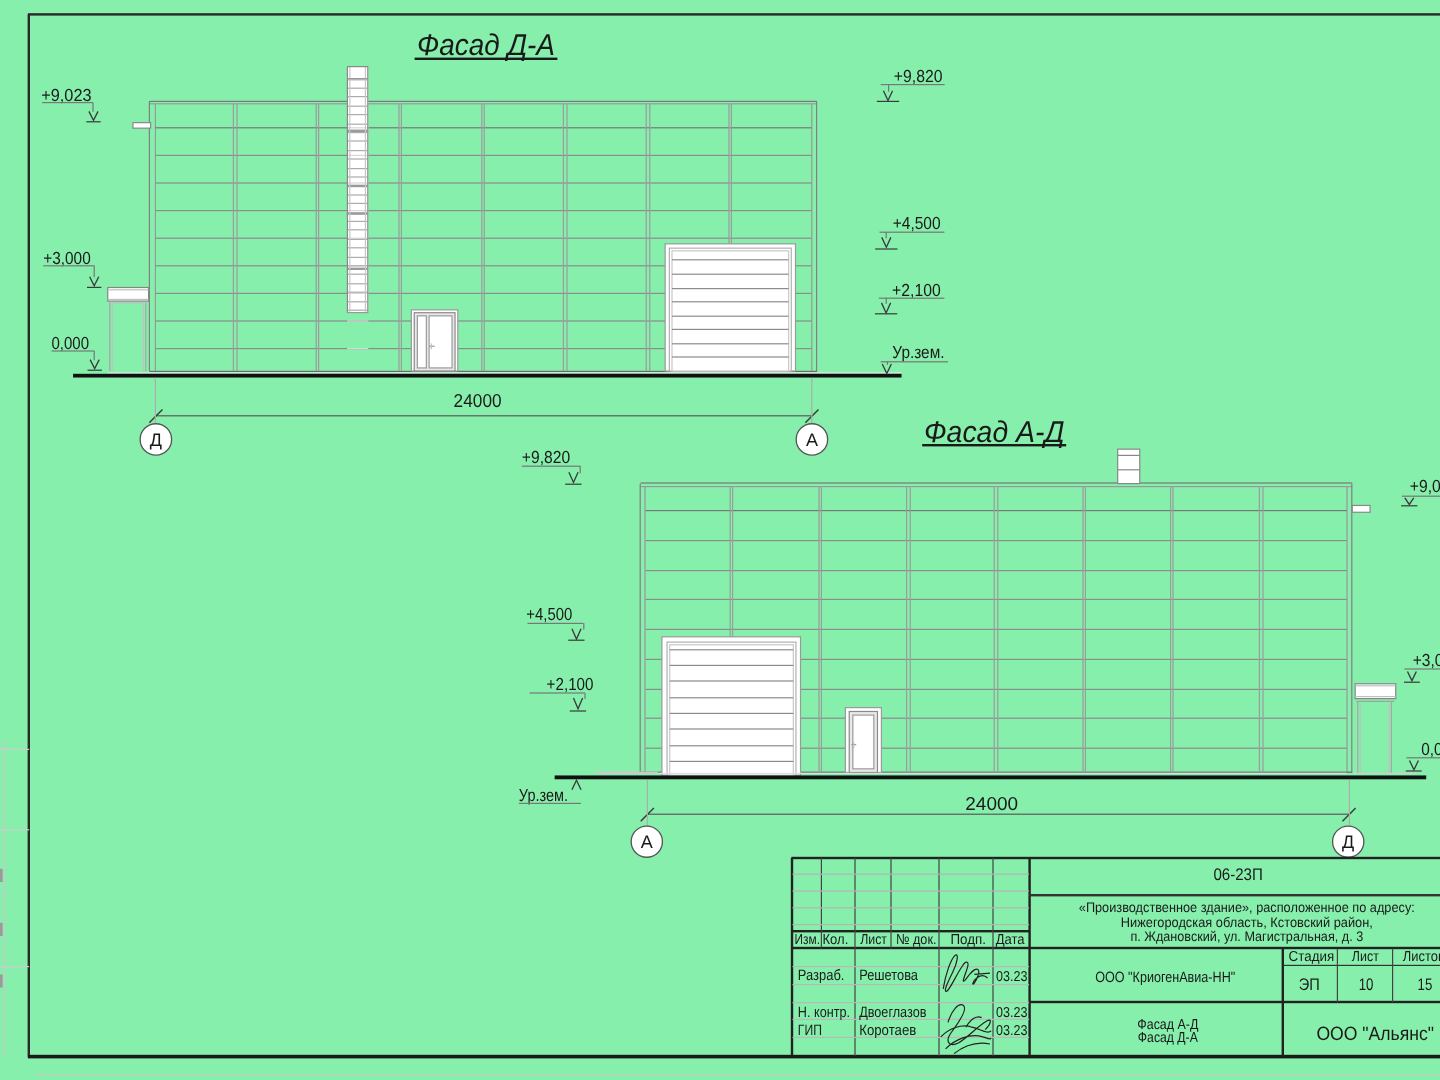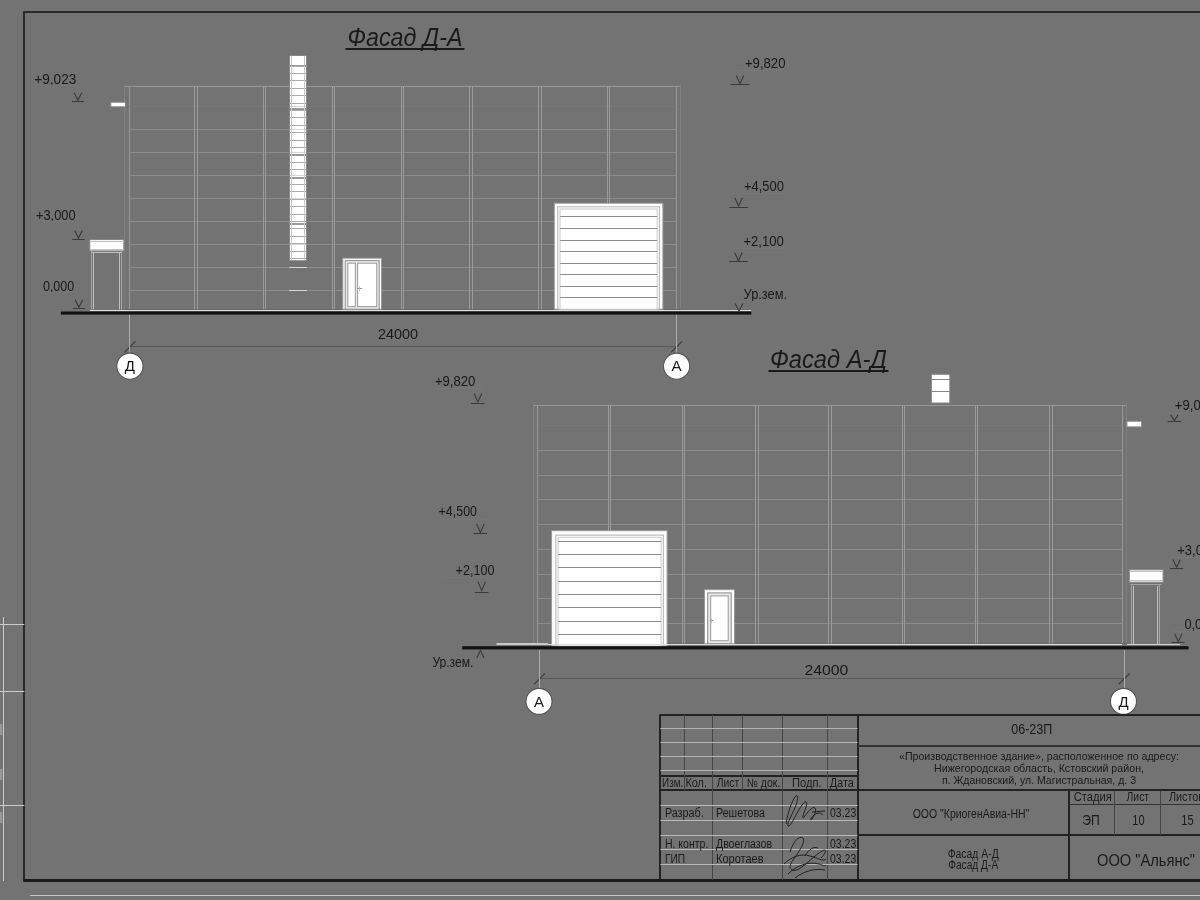--- a/index.html
+++ b/index.html
@@ -1,16 +1,16 @@
 <!DOCTYPE html>
 <html><head>
 <meta charset="utf-8">
 <style>
 html,body{margin:0;padding:0;background:#ffffff;}
-#sheet{position:relative;width:1200px;height:900px;overflow:hidden;background:#737373;font-family:"Liberation Sans", sans-serif;}
+#sheet{position:relative;width:1200px;height:900px;overflow:hidden;background:#86efac;font-family:"Liberation Sans", sans-serif;}
 svg text{font-family:"Liberation Sans", sans-serif;}
 </style>
 </head>
 <body>
 
 <div id="sheet">
 <svg width="1200" height="900" viewBox="0 0 1200 900">
 
 <rect x="23.3" y="11" width="1176.7" height="2" fill="#2a2a2a"></rect>
 

